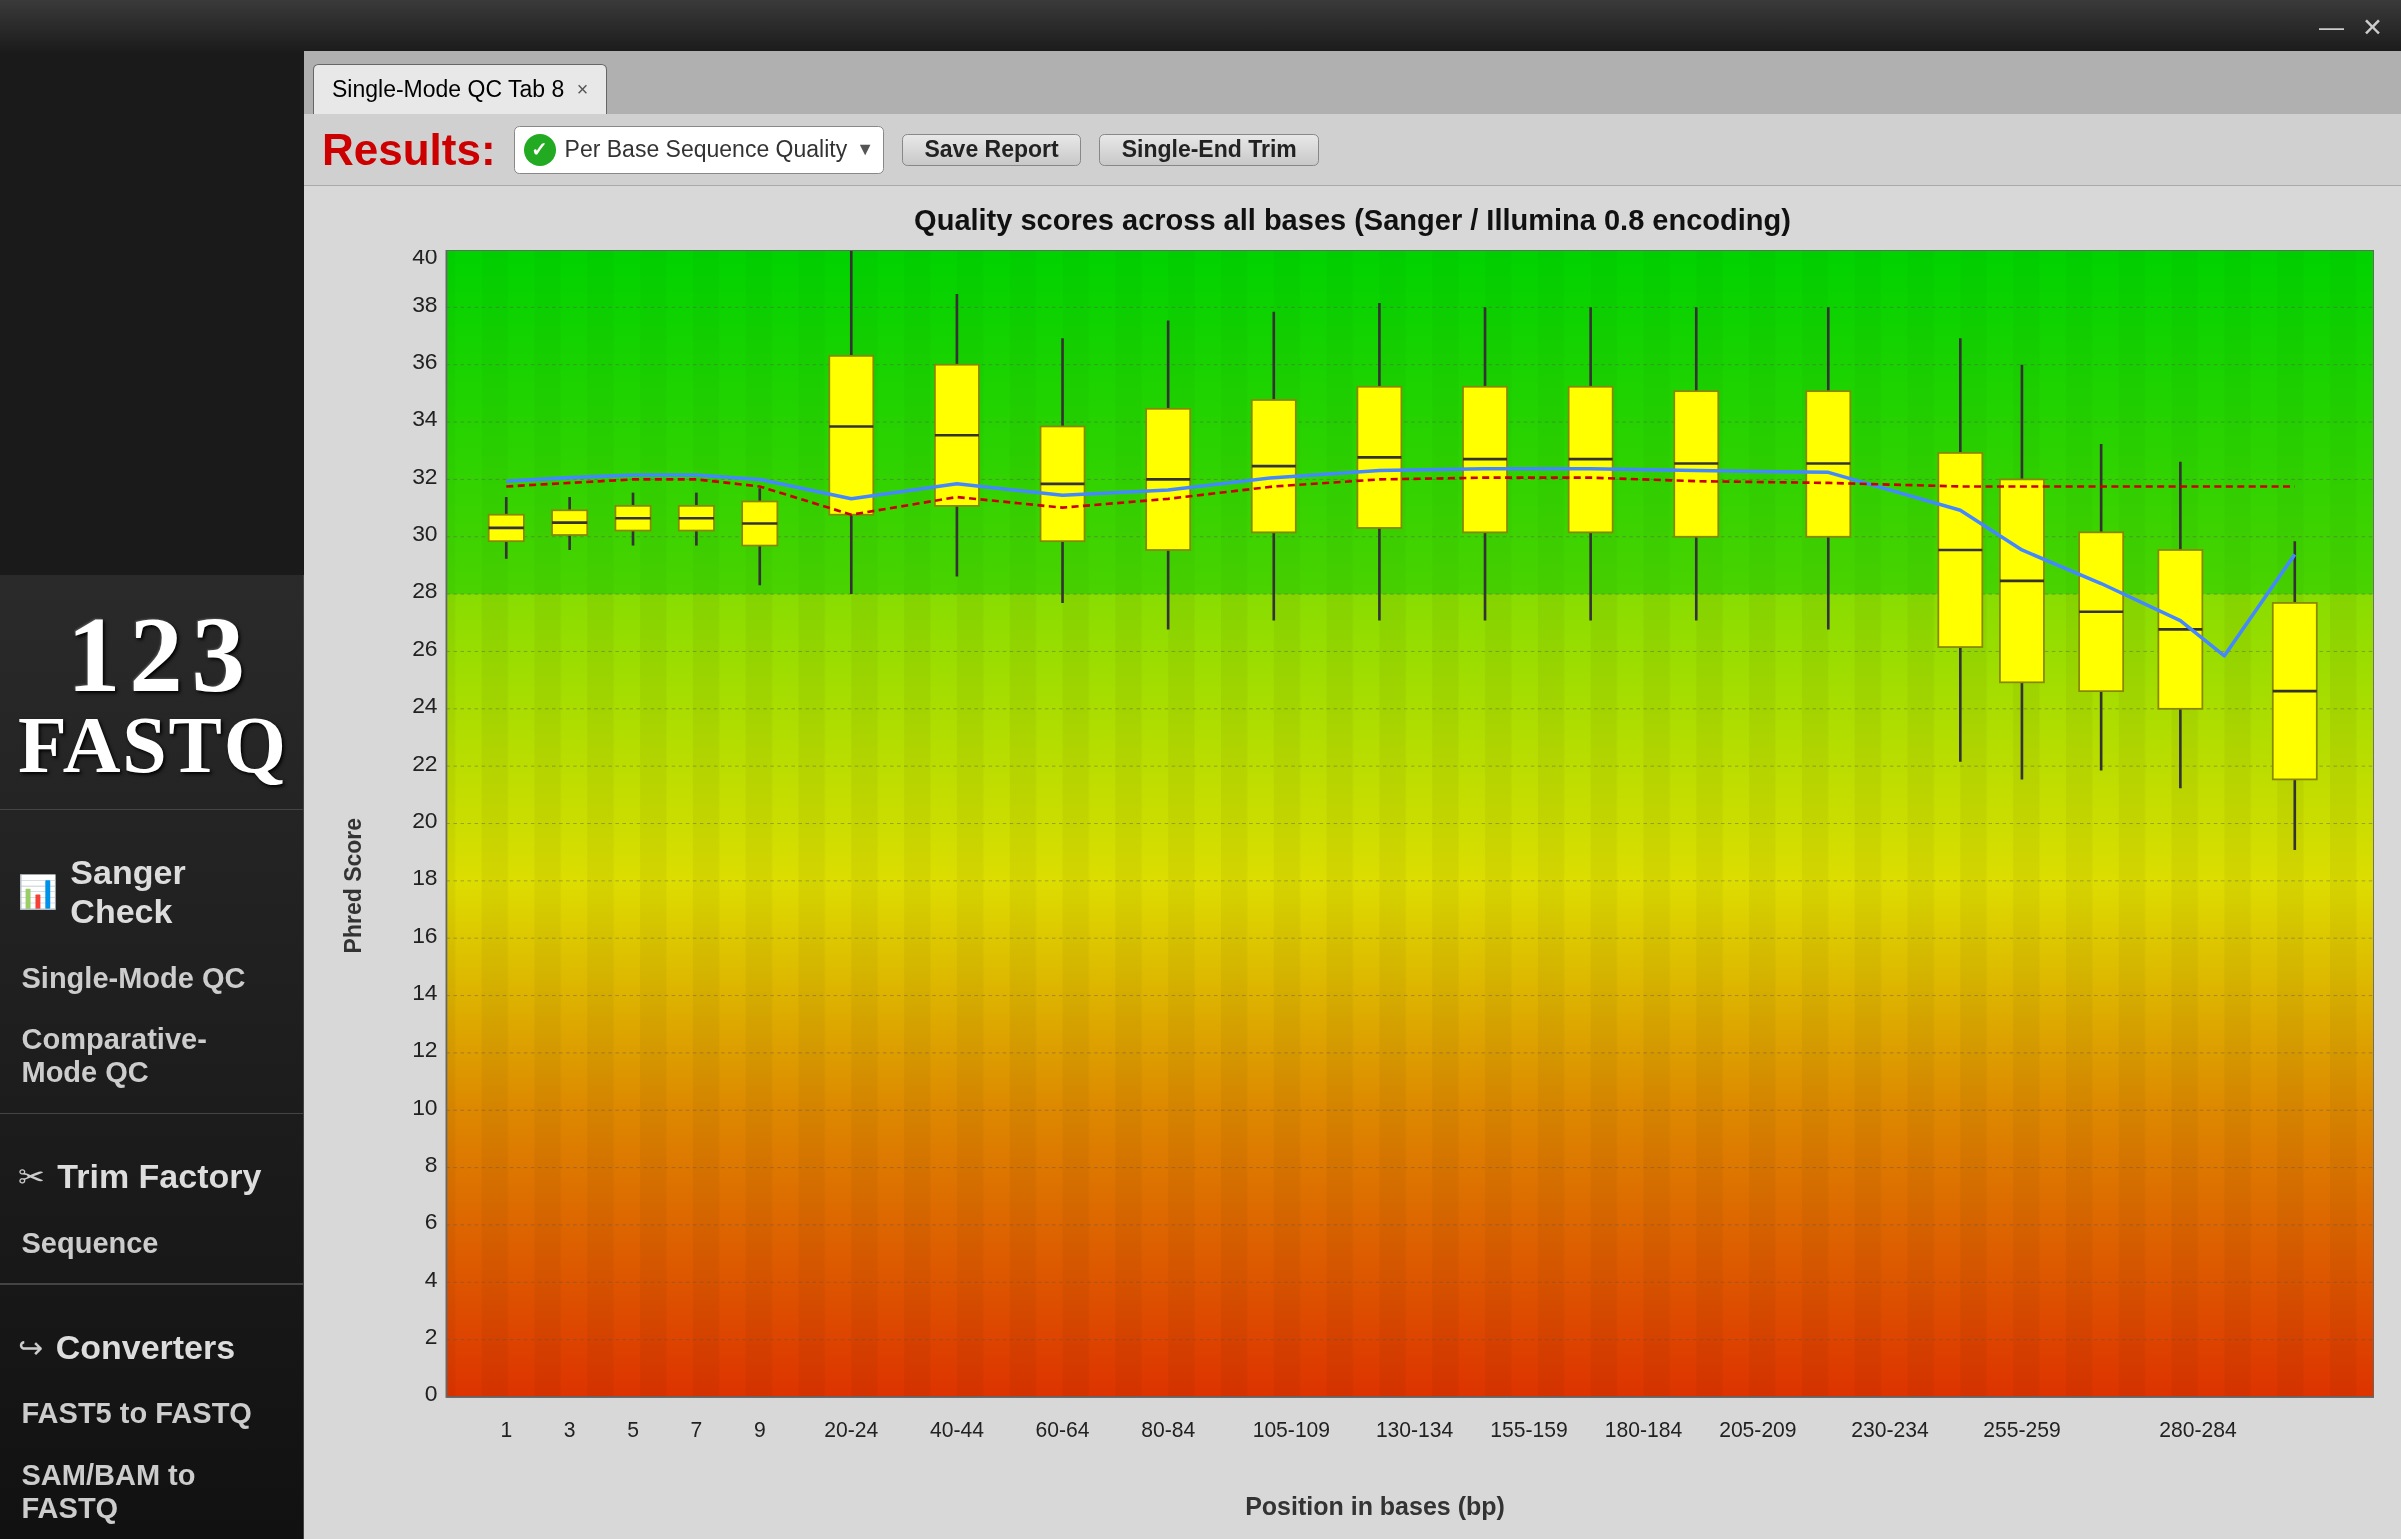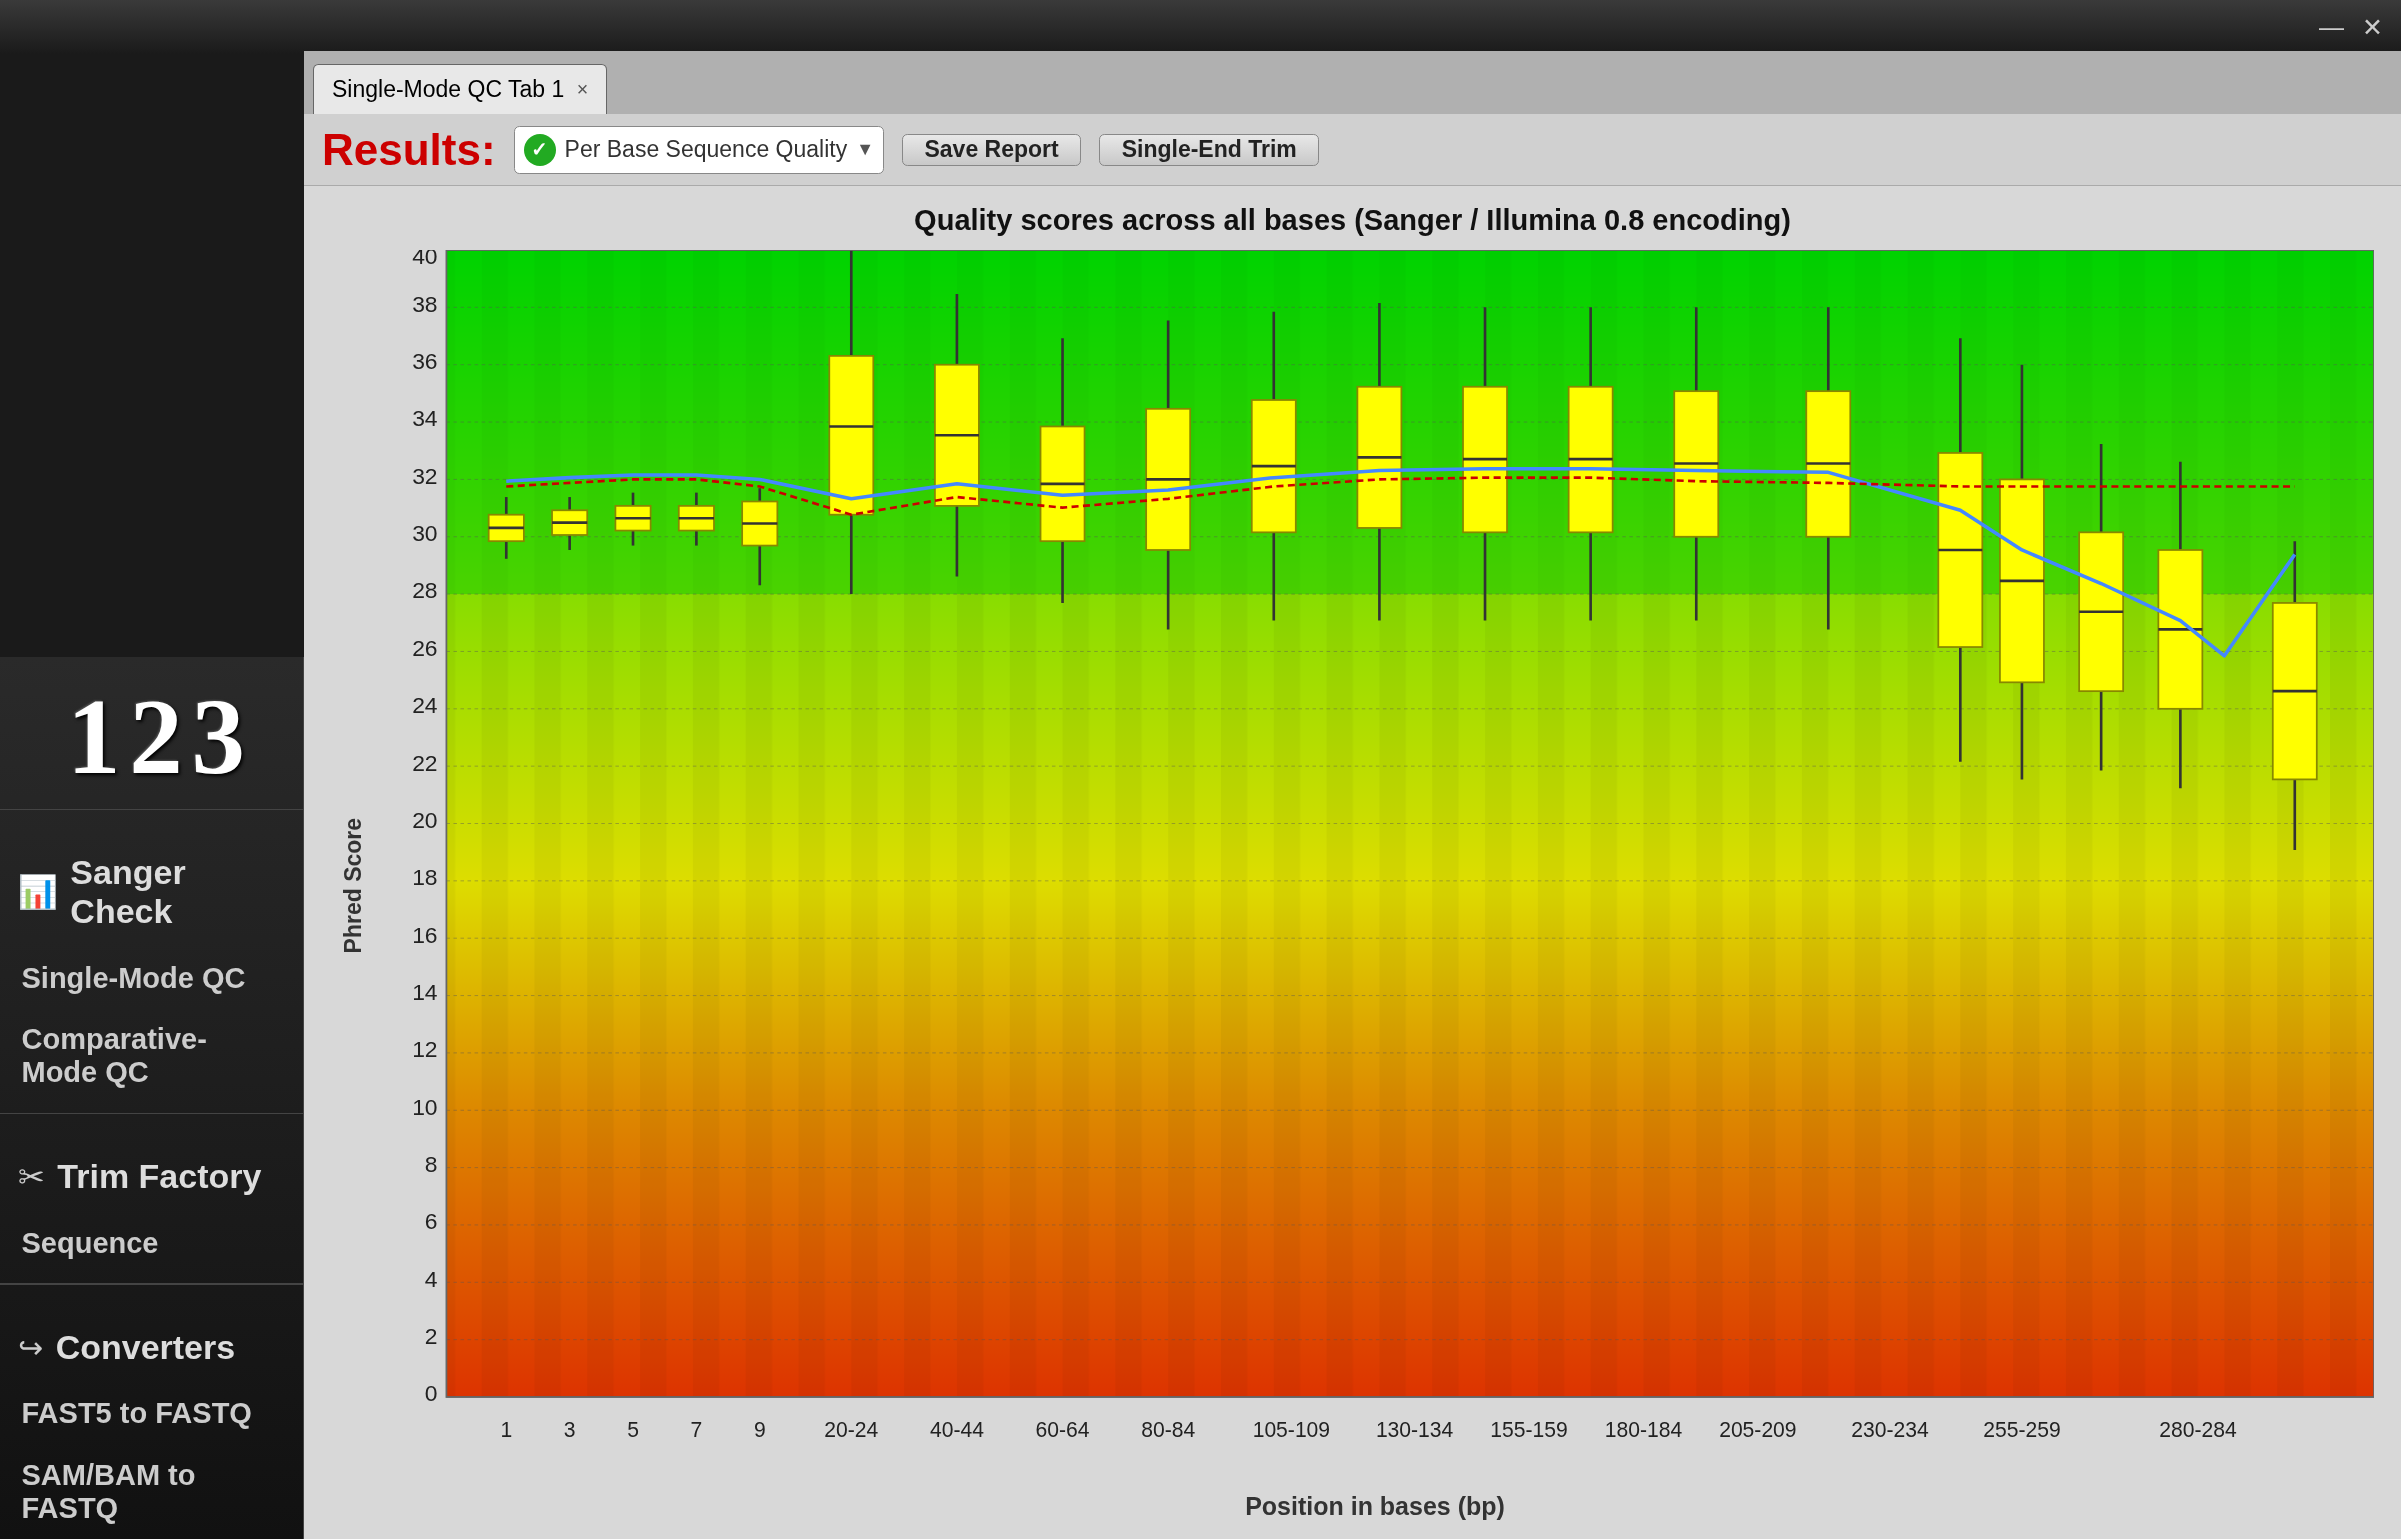--- a/index.html
+++ b/index.html
@@ -250,20 +250,21 @@
 <div class="title-bar">
   <button class="title-bar-btn">—</button>
   <button class="title-bar-btn">✕</button>
 </div>
 
 <div class="main-layout">
 
   <div class="sidebar">
     <div class="logo-area">
       <div class="logo-numbers">1 2 3</div>
+      <div class="logo-fastq">FASTQ</div>
     </div>
 
     <div class="sidebar-divider"></div>
 
     <div class="sidebar-section">
       <div class="sidebar-section-header">
         <span class="icon">📊</span>
         <span class="label">Sanger Check</span>
       </div>
       <div class="sidebar-item">Single-Mode QC</div>
@@ -289,21 +290,21 @@
       </div>
       <div class="sidebar-item">FAST5 to FASTQ</div>
       <div class="sidebar-item">SAM/BAM to FASTQ</div>
     </div>
   </div>
 
   <div class="content-area">
 
     <div class="tab-bar">
       <div class="tab active">
-        <span>Single-Mode QC Tab 1</span>
+        <span>Single-Mode QC Tab 8</span>
         <span class="tab-close">×</span>
       </div>
     </div>
 
     <div class="toolbar">
       <span class="results-label">Results:</span>
       <div class="dropdown-container">
         <div class="check-icon">✓</div>
         <span class="dropdown-text">Per Base Sequence Quality</span>
         <span class="dropdown-arrow">▼</span>

